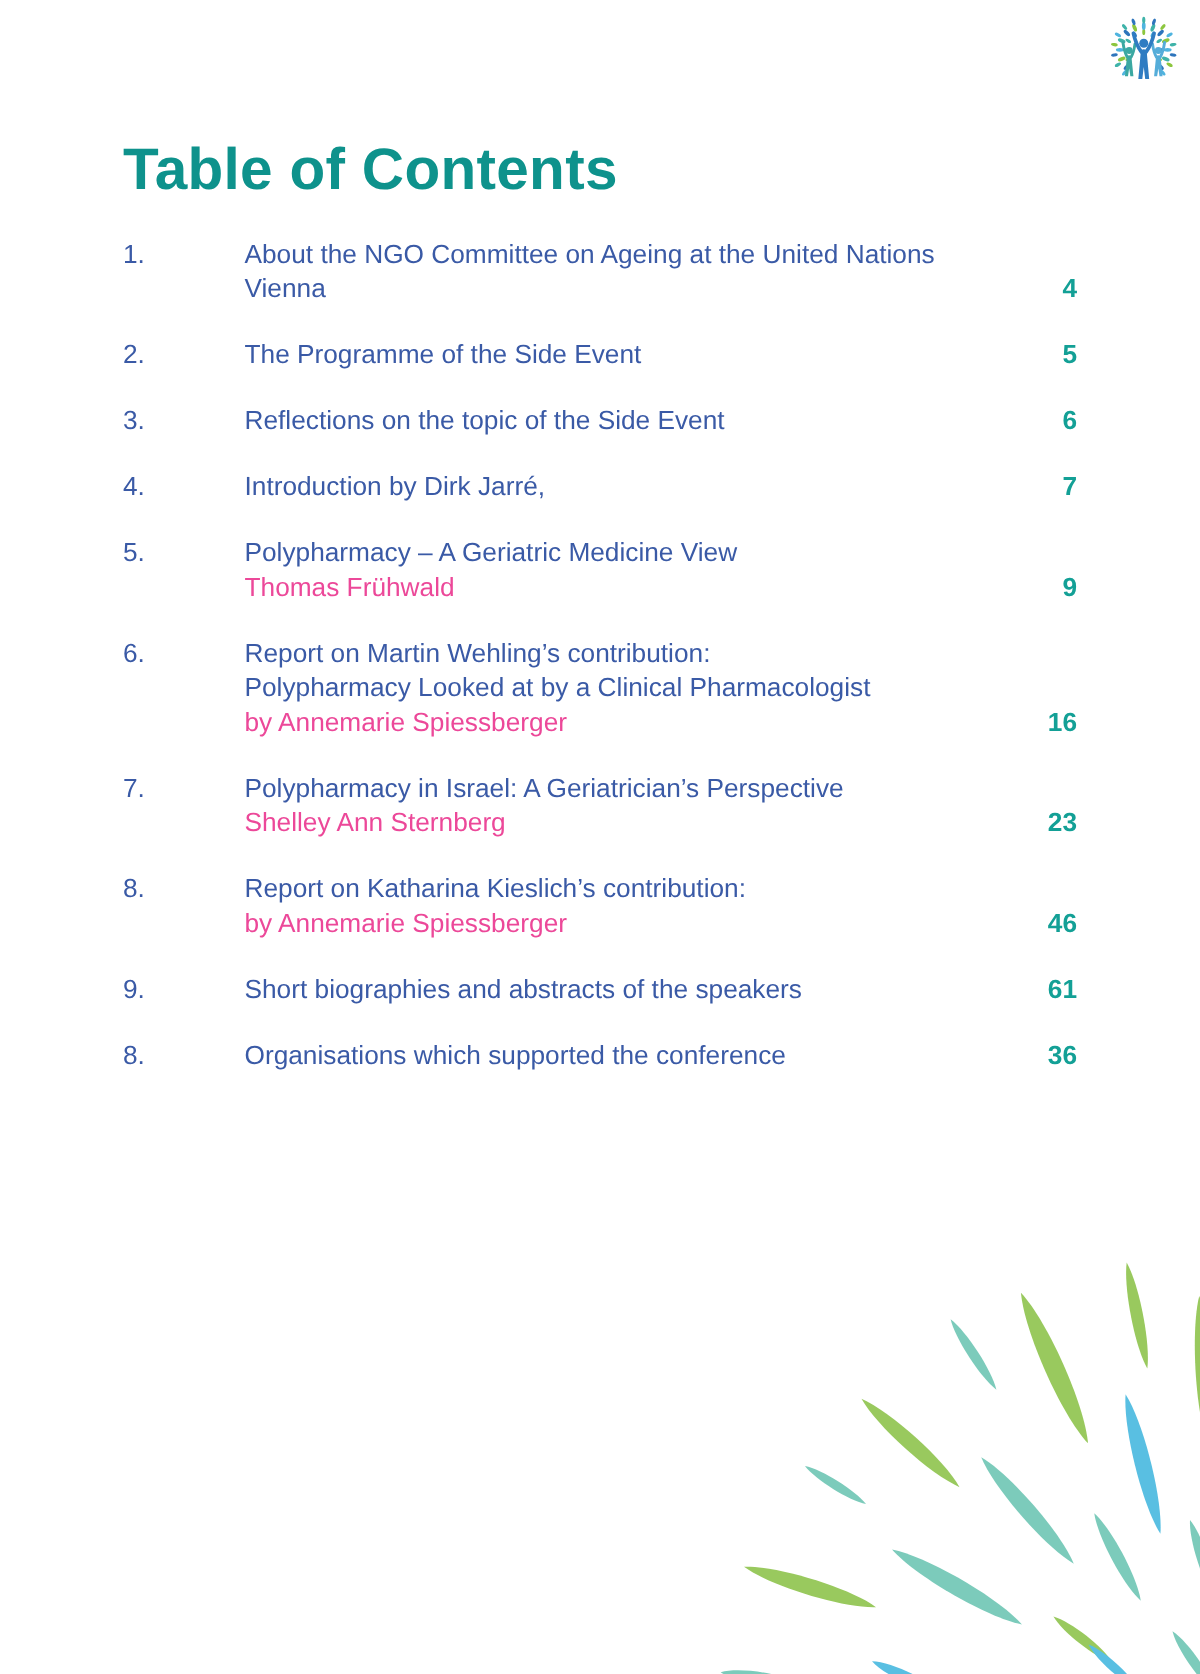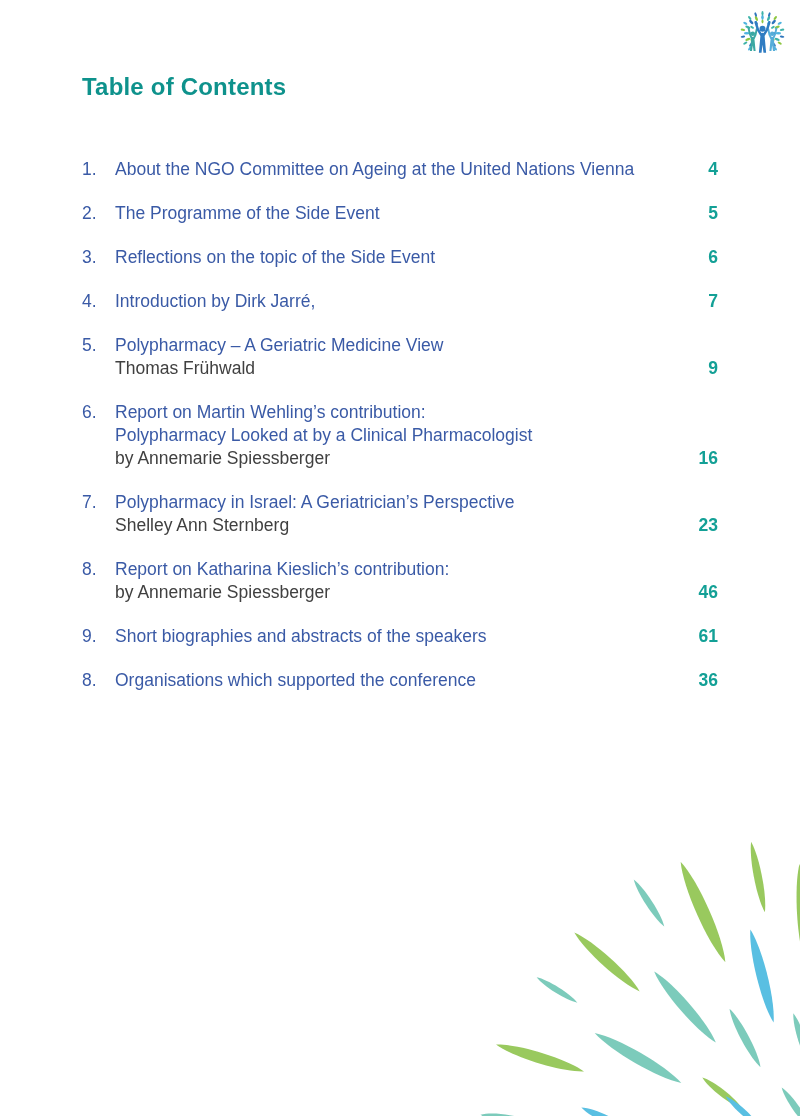--- a/index.html
+++ b/index.html
@@ -5,22 +5,22 @@
   html, body { margin: 0; padding: 0; }
   body {
     width: 800px; height: 1116px;
     background: #ffffff;
     font-family: "Liberation Sans", sans-serif;
     position: relative;
     overflow: hidden;
   }
   .page-title {
     position: absolute;
-    left: 82px; top: 57px;
-    font-size: 24px;
+    left: 82px; top: 66px;
+    font-size: 39px;
     font-weight: bold;
     color: #0E928C;
     line-height: 1.15;
     letter-spacing: 0.2px;
   }
   .toc {
     position: absolute;
     left: 82px; top: 158px;
     width: 636px;
   }
@@ -29,23 +29,23 @@
     align-items: flex-start;
     margin-bottom: 21px;
     font-size: 17.5px;
     line-height: 23px;
   }
   .toc-num {
     width: 33px;
     flex: 0 0 33px;
     color: #3A5AA6;
   }
-  .toc-text { flex: 1 1 auto; }
+  .toc-text { flex: 1 1 auto; margin-left: 48px; }
   .toc-text .line.blue { color: #3A5AA6; }
-  .toc-text .line.teal { color: #404040; }
+  .toc-text .line.teal { color: #ec4899; }
   .toc-page {
     align-self: flex-end;
     margin-left: 8px;
     color: #13A096;
     font-weight: bold;
     text-align: right;
     min-width: 30px;
   }
   .logo {
     position: absolute;

